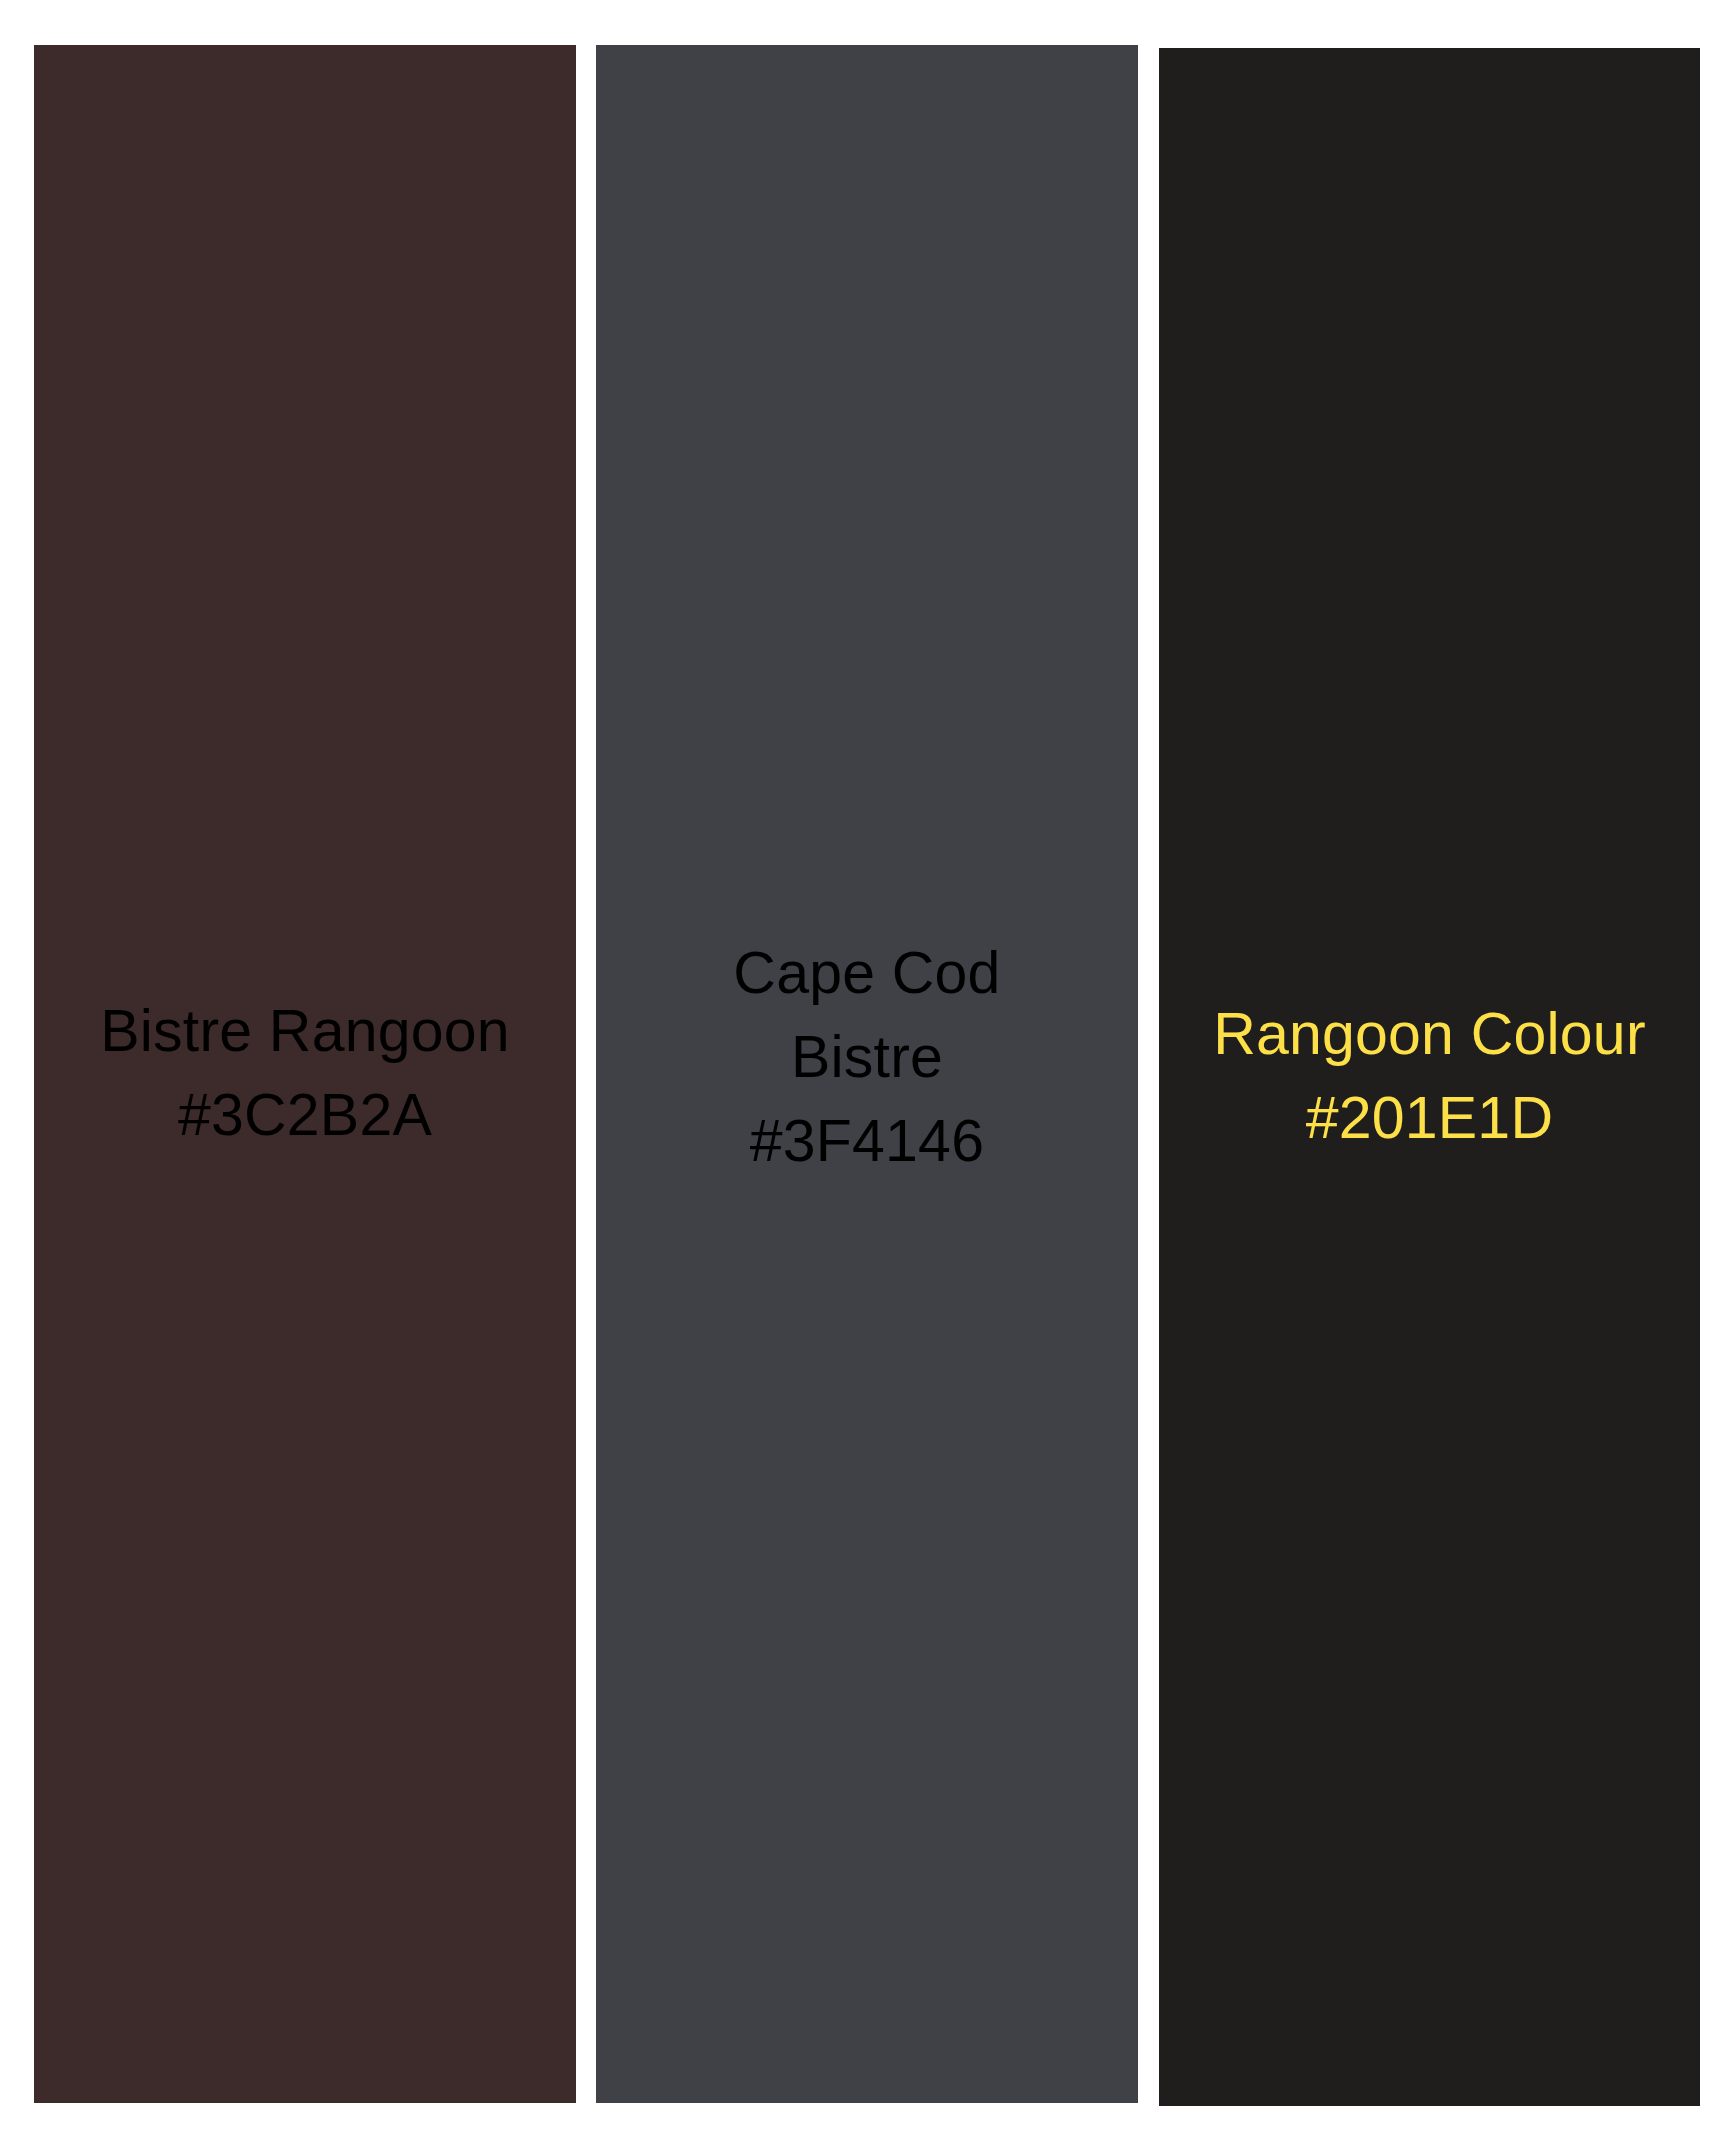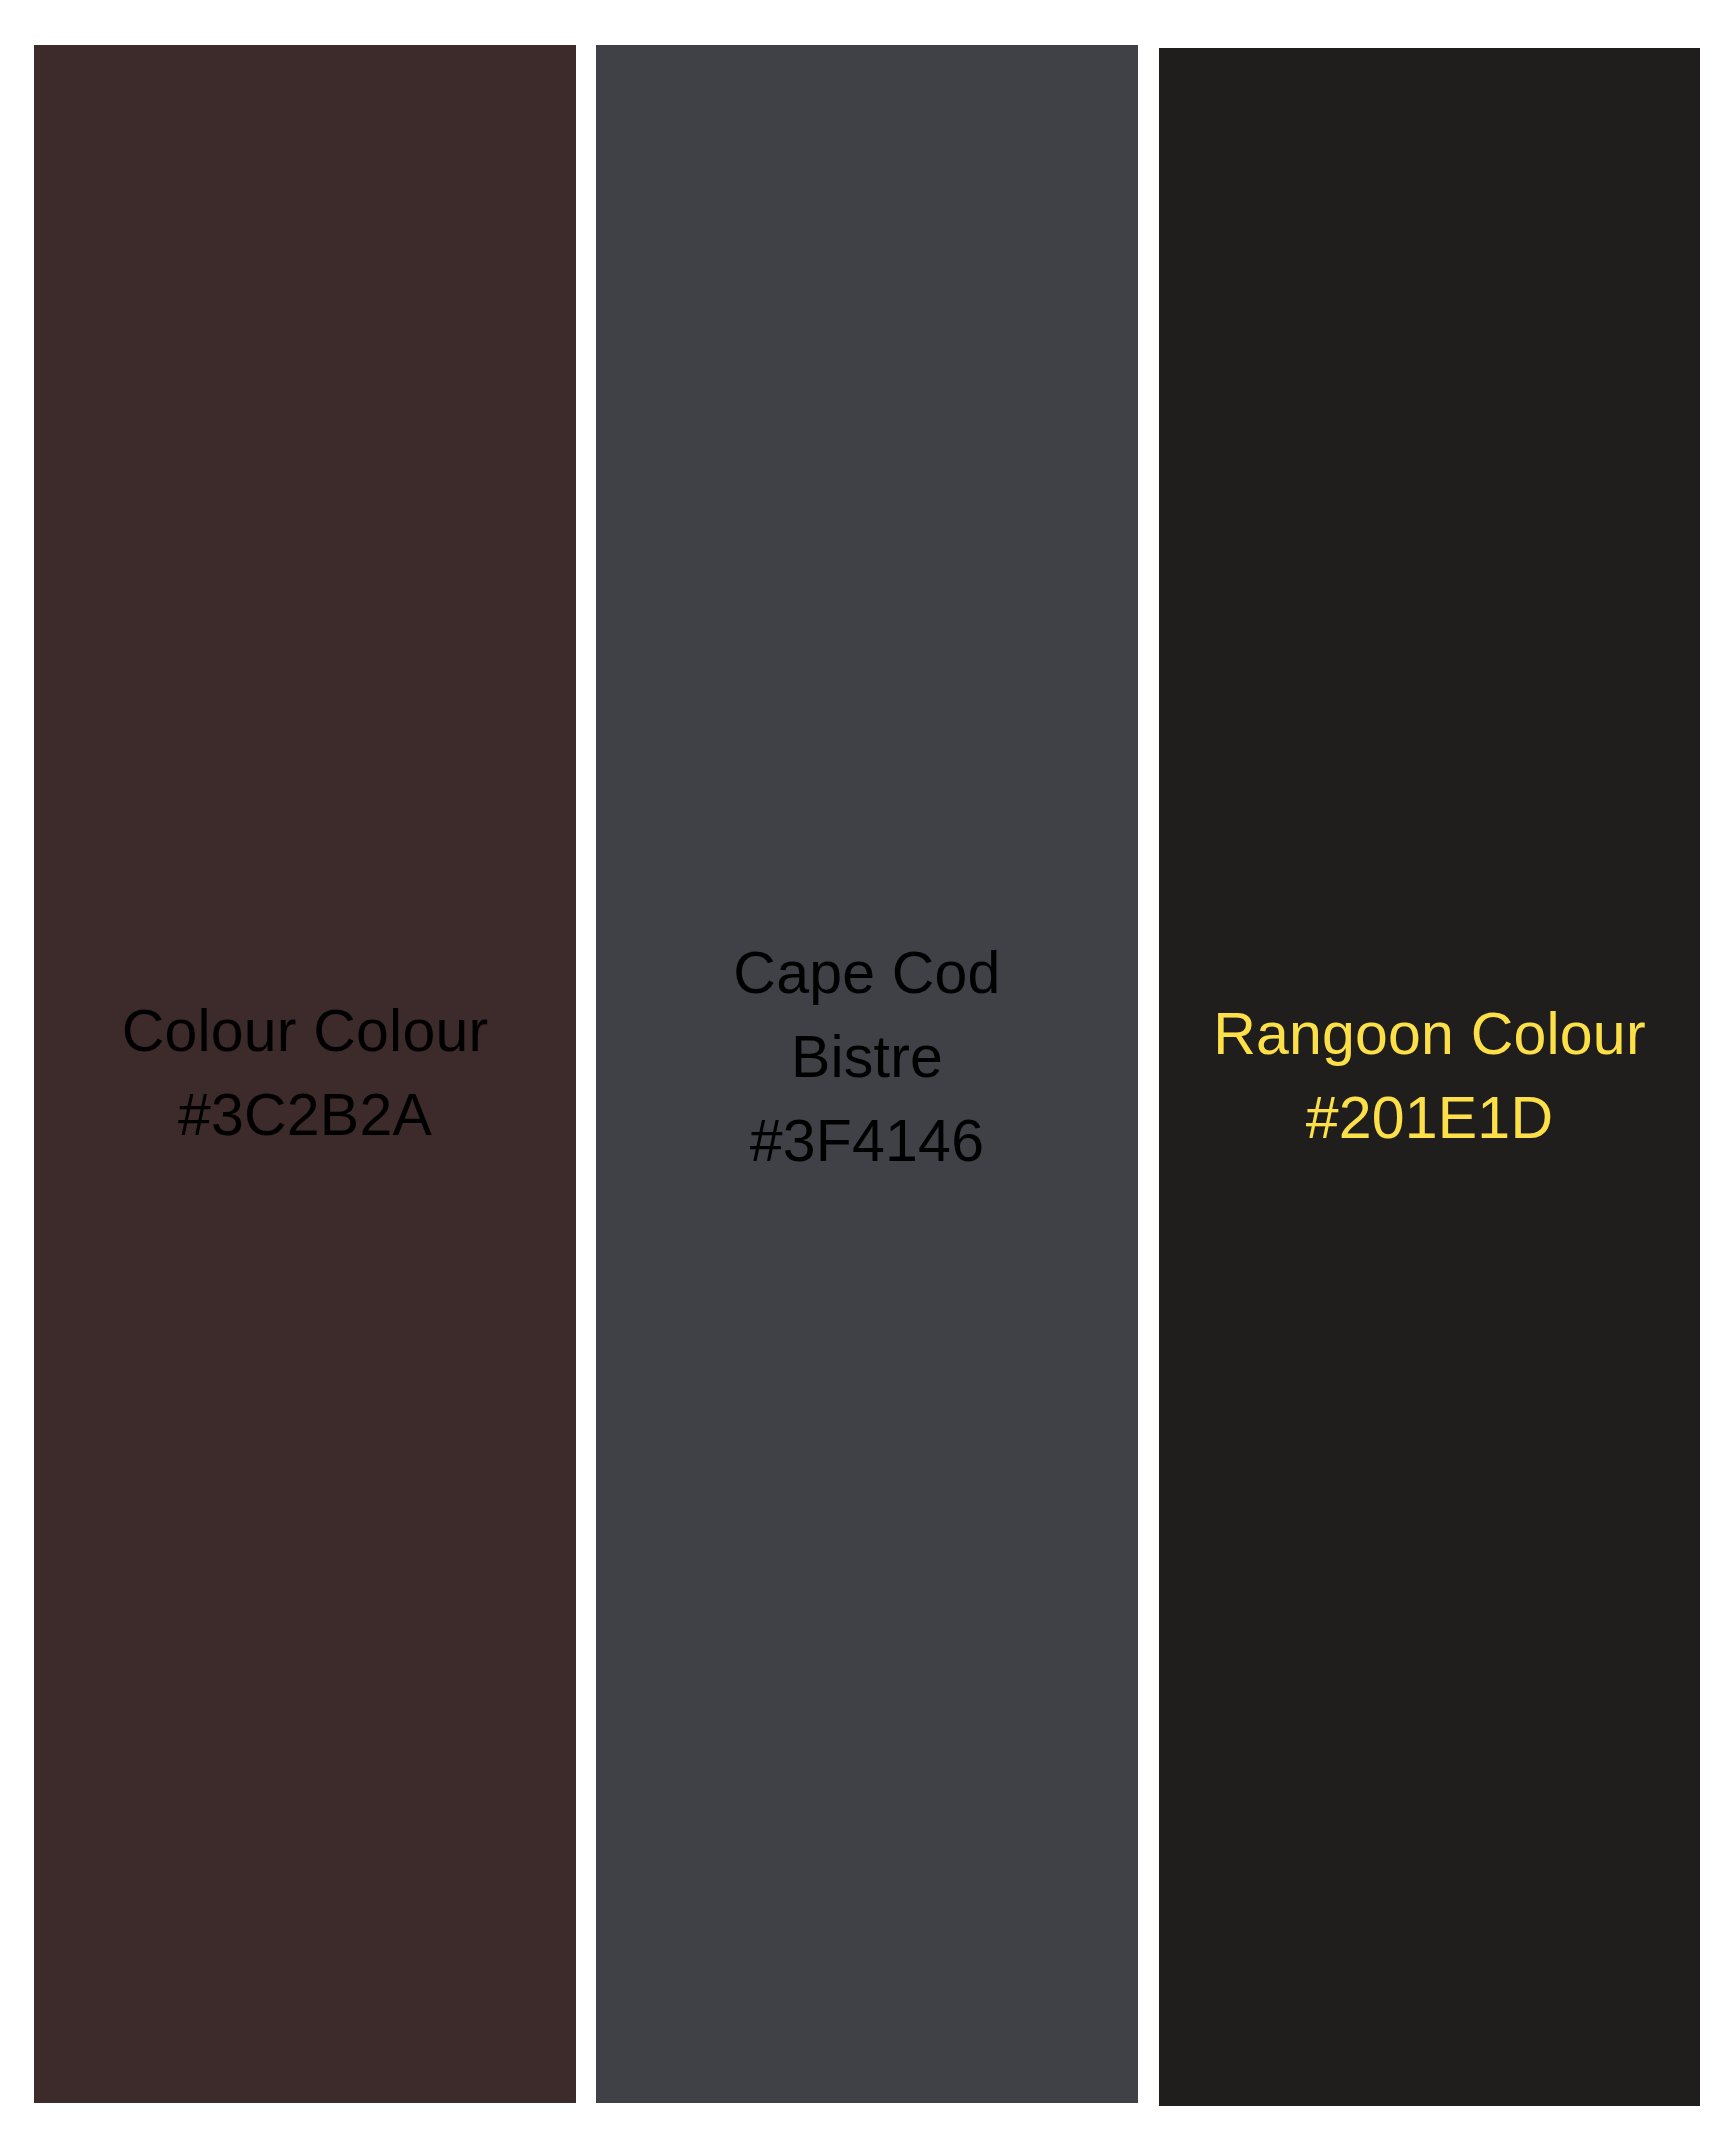--- a/index.html
+++ b/index.html
@@ -77,21 +77,21 @@
   #swatch-3 .swatch-label {
     color: #fde047;
   }
 </style>
 </head>
 <body>
 
 <div class="palette">
 
   <div class="swatch" id="swatch-1">
-    <div class="swatch-label">Colour Colour
+    <div class="swatch-label">Bistre Rangoon
 #3C2B2A</div>
   </div>
 
   <div class="swatch" id="swatch-2">
     <div class="swatch-label">Cape Cod Bistre
 #3F4146</div>
   </div>
 
   <div class="swatch" id="swatch-3">
     <div class="swatch-label">Rangoon Colour

